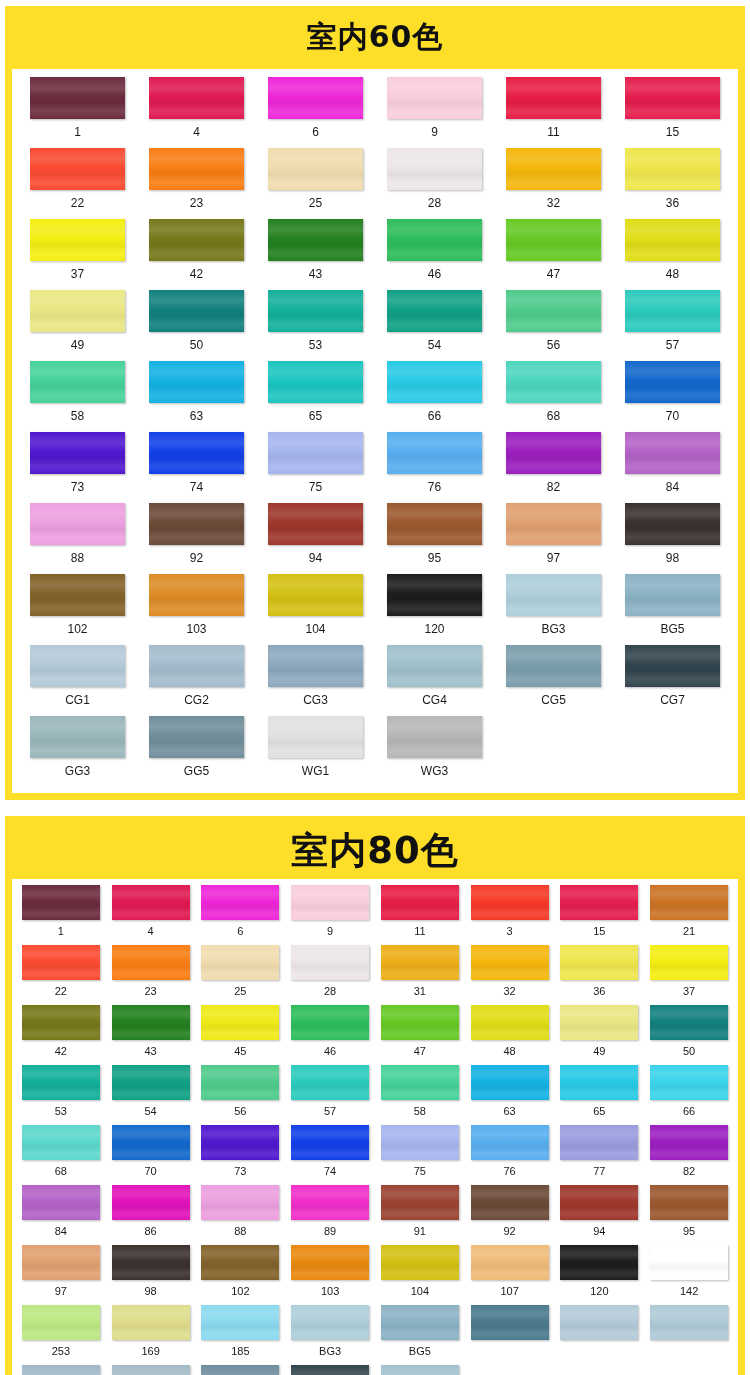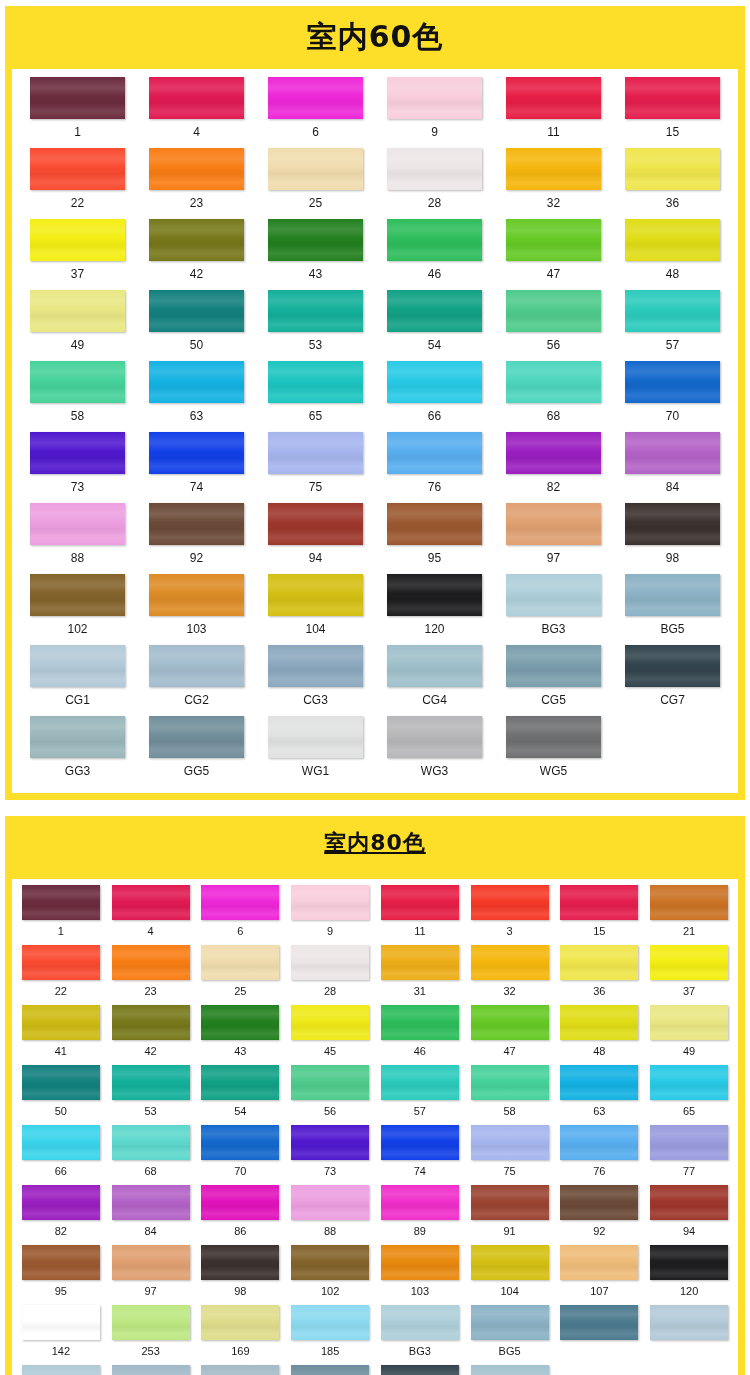--- a/index.html
+++ b/index.html
@@ -33,21 +33,21 @@
     font-family: "DejaVu Sans", "Liberation Sans", sans-serif;
     font-weight: bold;
     color: #111111;
     letter-spacing: 1px;
     line-height: 1;
     display: inline-block;
   }
   .panel-60 .panel-header { height: 56px; padding-top: 9px; }
   .panel-60 .panel-header .title { font-size: 30px; }
   .panel-80 .panel-header { height: 56px; padding-top: 9px; }
-  .panel-80 .panel-header .title { font-size: 22px; text-decoration: underline; }
+  .panel-80 .panel-header .title { font-size: 37px; }
 
   .grid-wrap {
     background: #ffffff;
     box-sizing: border-box;
   }
   .grid {
     display: grid;
     box-sizing: border-box;
   }
   .grid-60 {
@@ -336,24 +336,20 @@
             <div class="label">GG5</div>
           </div>
           <div class="cell">
             <div class="swatch" style="background-color: rgb(224, 225, 225);"></div>
             <div class="label">WG1</div>
           </div>
           <div class="cell">
             <div class="swatch" style="background-color: rgb(183, 183, 185);"></div>
             <div class="label">WG3</div>
           </div>
-          <div class="cell">
-            <div class="swatch" style="background-color: rgb(111, 112, 114);"></div>
-            <div class="label">WG5</div>
-          </div>
         </div>
     </div>
   </div>
 
   <div class="panel panel-80">
     <div class="panel-header">
       <span class="title">室内80色</span>
     </div>
     <div class="grid-wrap">
       <div class="grid grid-80" id="grid-80">
@@ -415,24 +411,20 @@
           </div>
           <div class="cell">
             <div class="swatch" style="background-color: rgb(239, 230, 76);"></div>
             <div class="label">36</div>
           </div>
           <div class="cell">
             <div class="swatch" style="background-color: rgb(244, 238, 19);"></div>
             <div class="label">37</div>
           </div>
           <div class="cell">
-            <div class="swatch" style="background-color: rgb(206, 186, 20);"></div>
-            <div class="label">41</div>
-          </div>
-          <div class="cell">
             <div class="swatch" style="background-color: rgb(119, 120, 26);"></div>
             <div class="label">42</div>
           </div>
           <div class="cell">
             <div class="swatch" style="background-color: rgb(35, 128, 31);"></div>
             <div class="label">43</div>
           </div>
           <div class="cell">
             <div class="swatch" style="background-color: rgb(239, 234, 24);"></div>
             <div class="label">45</div>

